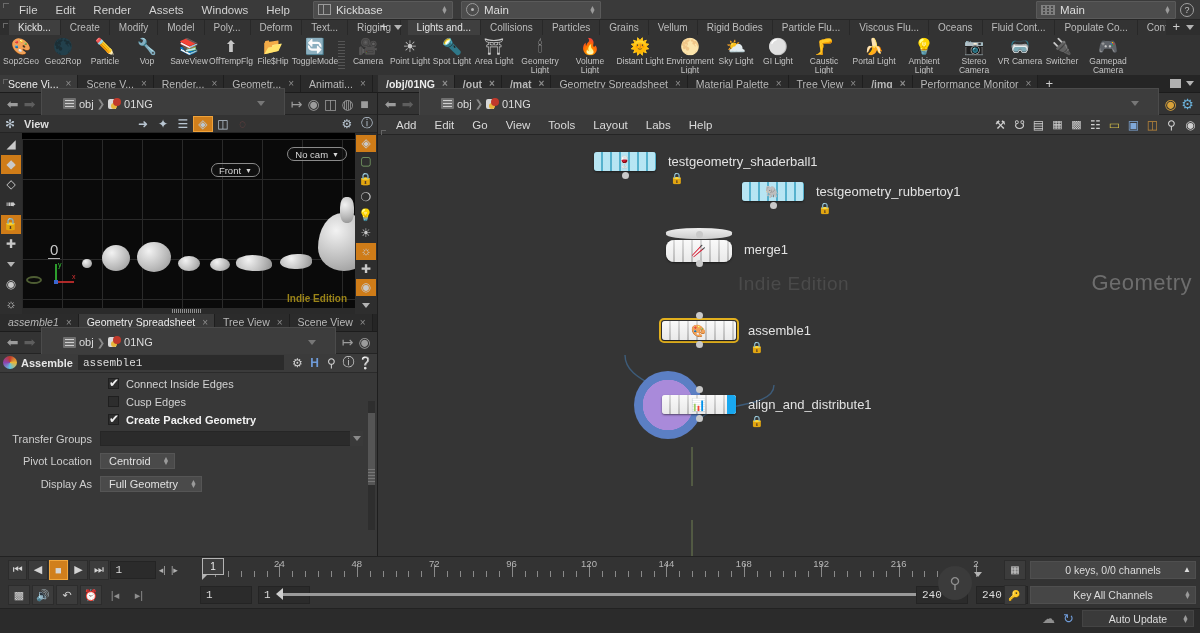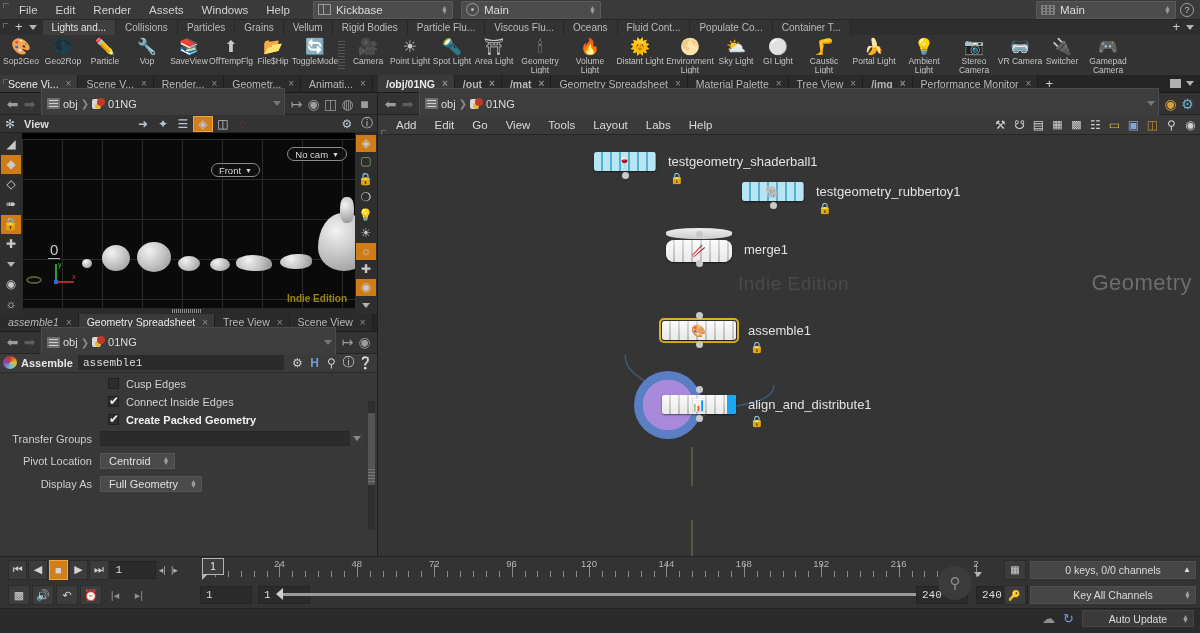--- a/index.html
+++ b/index.html
@@ -68,21 +68,21 @@
   .ptab { display:flex;align-items:center; padding:0 6px 0 8px; font-size:10.5px; color:#b8b8b8; background:#2b2b2b; border-right:1px solid #1e1e1e; white-space:nowrap;}
   .ptab.sel { background:#3a3a3a; color:#ececec;}
   .ptab.italic { font-style:italic; }
   .ptab .x { margin-left:7px; font-size:10px; color:#8e8e8e;}
   .tabstrip .plus{padding:0 7px;font-size:13px;color:#cfcfcf;display:flex;align-items:center;}
   .tabstrip .maxb{width:11px;height:9px;background:#b0b0b0;margin:0 5px;align-self:center;}
 
   .pathbar { height:22px; display:flex; align-items:center; background:#333; padding:0 4px; border-bottom:1px solid #242424;}
   .arr { width:17px;text-align:center;font-size:14px;color:#9c9c9c;}
   .arr.dim { color:#5e5e5e;}
-  .pathfield{flex:1;height:31px;background:#3d3d3d;border:1px solid #4b4b4b;display:flex;align-items:center;padding:0 3px;margin:0 3px;}
+  .pathfield{flex:1;height:31px;background:#3d3d3d;border:1px solid #4b4b4b;display:flex;align-items:center;padding:0 19px;margin:0 3px;}
   .pathfield .seg{display:flex;align-items:center;gap:3px;font-size:11px;color:#dcdcdc;padding:0 2px;}
   .pathfield .chev{color:#8a8a8a;font-size:10px;margin:0 1px;}
   .ic-obj{width:13px;height:11px;background:#6f6f6f;position:relative;border-radius:1px;}
   .ic-obj:after{content:"";position:absolute;inset:2px;background:
     repeating-linear-gradient(0deg,#cfcfcf 0 1px,transparent 1px 3px);}
   .ic-geo{width:13px;height:12px;position:relative;}
   .ic-geo:before{content:"";position:absolute;left:0;top:1px;width:8px;height:10px;background:#d8d8d8;border-radius:2px 0 0 2px;}
   .ic-geo:after{content:"";position:absolute;left:5px;top:0;width:8px;height:8px;background:#c0392b;border-radius:50%;}
   .ic-geo i{position:absolute;left:3px;top:5px;width:6px;height:6px;background:#e8b63a;border-radius:50%;}
 
@@ -219,20 +219,31 @@
           <span>▼</span>
         </span>
     </div>
     <div class="help-circ" style="margin-right:6px;">?</div>
   </div>
 
   <div id="shelf">
 
     <div class="shelf-tabs">
       <div class="grip"></div>
+      <div id="shelf-tabs-a" style="display:flex;width:365px;">
+          <div class="stab sel">Kickb...</div>
+          <div class="stab">Create</div>
+          <div class="stab">Modify</div>
+          <div class="stab">Model</div>
+          <div class="stab">Poly...</div>
+          <div class="stab">Deform</div>
+          <div class="stab">Text...</div>
+          <div class="stab">Rigging</div>
+          <div class="stab">Muscles</div>
+        </div>
       <div class="shelf-plus">+</div>
       <div style="display:flex;align-items:center;padding-right:6px;">
           <span class="tri-dn"></span>
         </div>
       <div id="shelf-tabs-b" style="display:flex;flex:1;overflow:hidden;">
           <div class="stab sel">Lights and...</div>
           <div class="stab">Collisions</div>
           <div class="stab">Particles</div>
           <div class="stab">Grains</div>
           <div class="stab">Vellum</div>
@@ -562,26 +573,26 @@
         <span class="pbtn">⚙</span>
         <span class="pbtn" style="color:#6f9bd8;font-weight:bold;">H</span>
         <span class="pbtn">⚲</span>
         <span class="pbtn">ⓘ</span>
         <span class="pbtn">❔</span>
       </div>
 
       <div id="parms">
         <div id="parm-rows">
             <div class="prow">
+              <div class="cb on"></div>
+              <span class="ptxt">Connect Inside Edges</span>
+            </div>
+            <div class="prow">
               <div class="cb"></div>
               <span class="ptxt">Cusp Edges</span>
-            </div>
-            <div class="prow">
-              <div class="cb on"></div>
-              <span class="ptxt">Connect Inside Edges</span>
             </div>
             <div class="prow">
               <div class="cb on"></div>
               <span class="ptxt b">Create Packed Geometry</span>
             </div>
             <div class="prow" style="height: 18px; margin-bottom: 4px; position: relative;">
               <div class="plabel">Transfer Groups</div>
               <div class="pfield" style="margin-right: 18px;"></div>
               <div class="pdrop" style="position: absolute; right: 14px;">
                 <span class="tri-dn" style="border-top-color:#8a8a8a;"></span>

